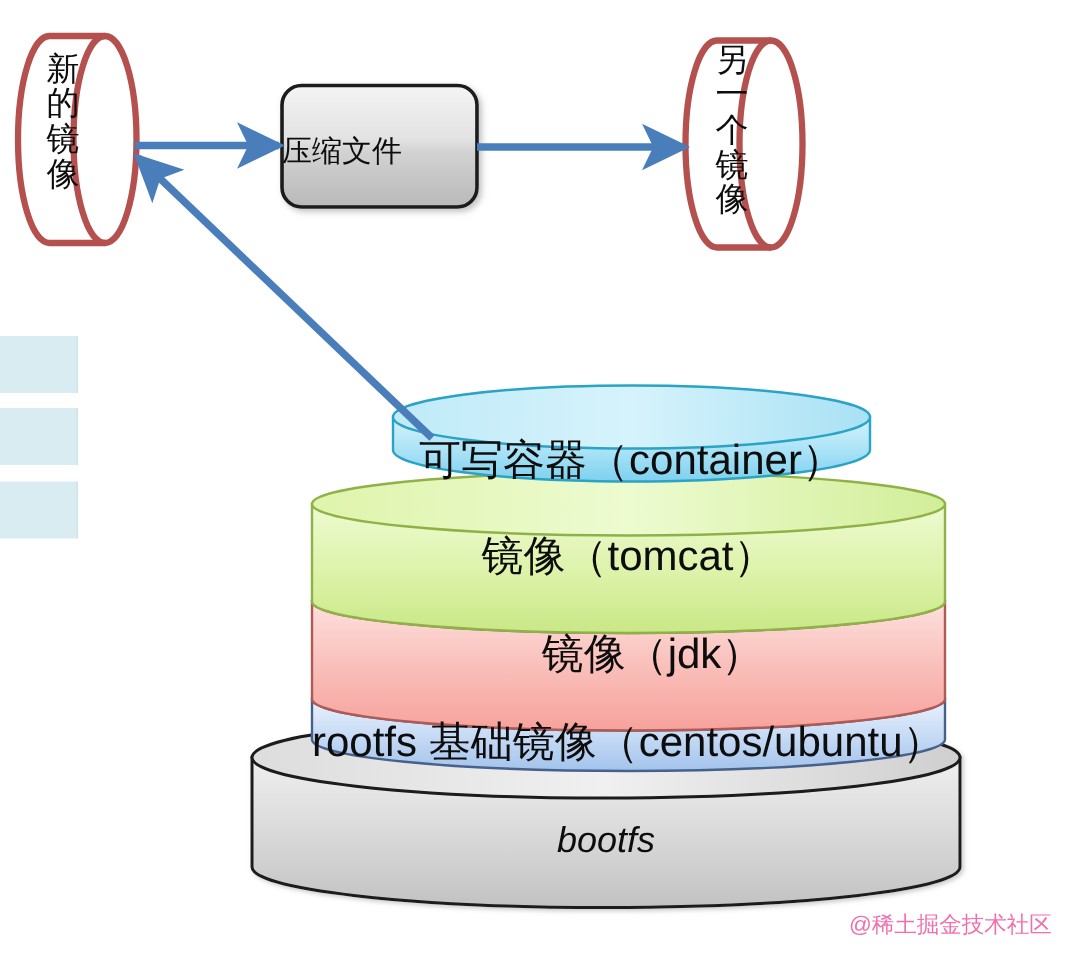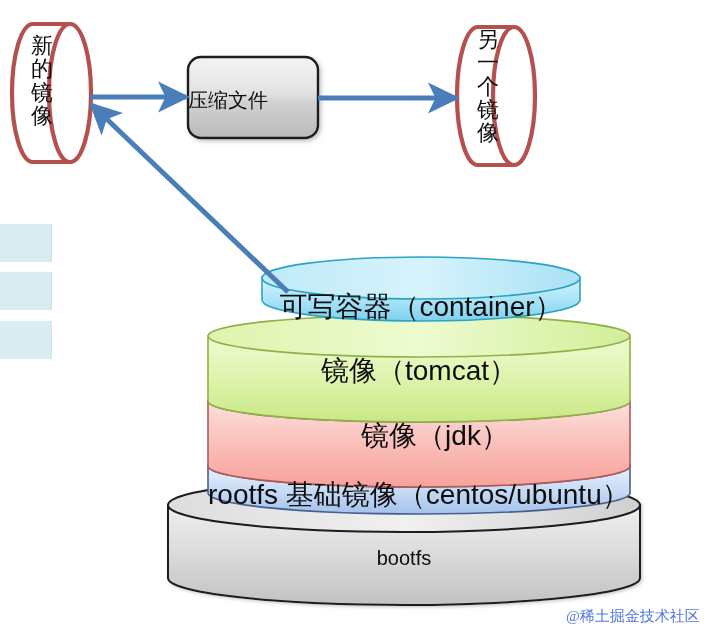--- a/index.html
+++ b/index.html
@@ -43,30 +43,30 @@
     position: absolute;
     color: #0d0d0d;
     text-align: center;
     line-height: 1.06;
     font-family: "Liberation Sans", "DejaVu Sans", sans-serif;
   }
   .vert-label span { display: block; }
 
   .lbl-zip     { font-size: 20px; }
   .lbl-layer   { font-size: 28px; }
-  .lbl-boot    { font-size: 20px; }
+  .lbl-boot    { font-size: 24px; font-style: italic; }
   .lbl-cyl     { font-size: 22px; }
 
   .watermark {
     position: absolute;
-    color: #1d4ed8;
+    color: #ec4899;
     opacity: 0.78;
     font-size: 15px;
     white-space: nowrap;
-    font-family: Liberation Serif, serif;
+    font-family: Liberation Sans, sans-serif;
   }
 </style>
 </head>
 <body>
 
 <div id="stage">
 
   <div class="abs pale-box" style="left:0px; top:224px; width:51px; height:38px;"></div>
   <div class="abs pale-box" style="left:0px; top:272px; width:51px; height:38px;"></div>
   <div class="abs pale-box" style="left:0px; top:321px; width:51px; height:38px;"></div>

